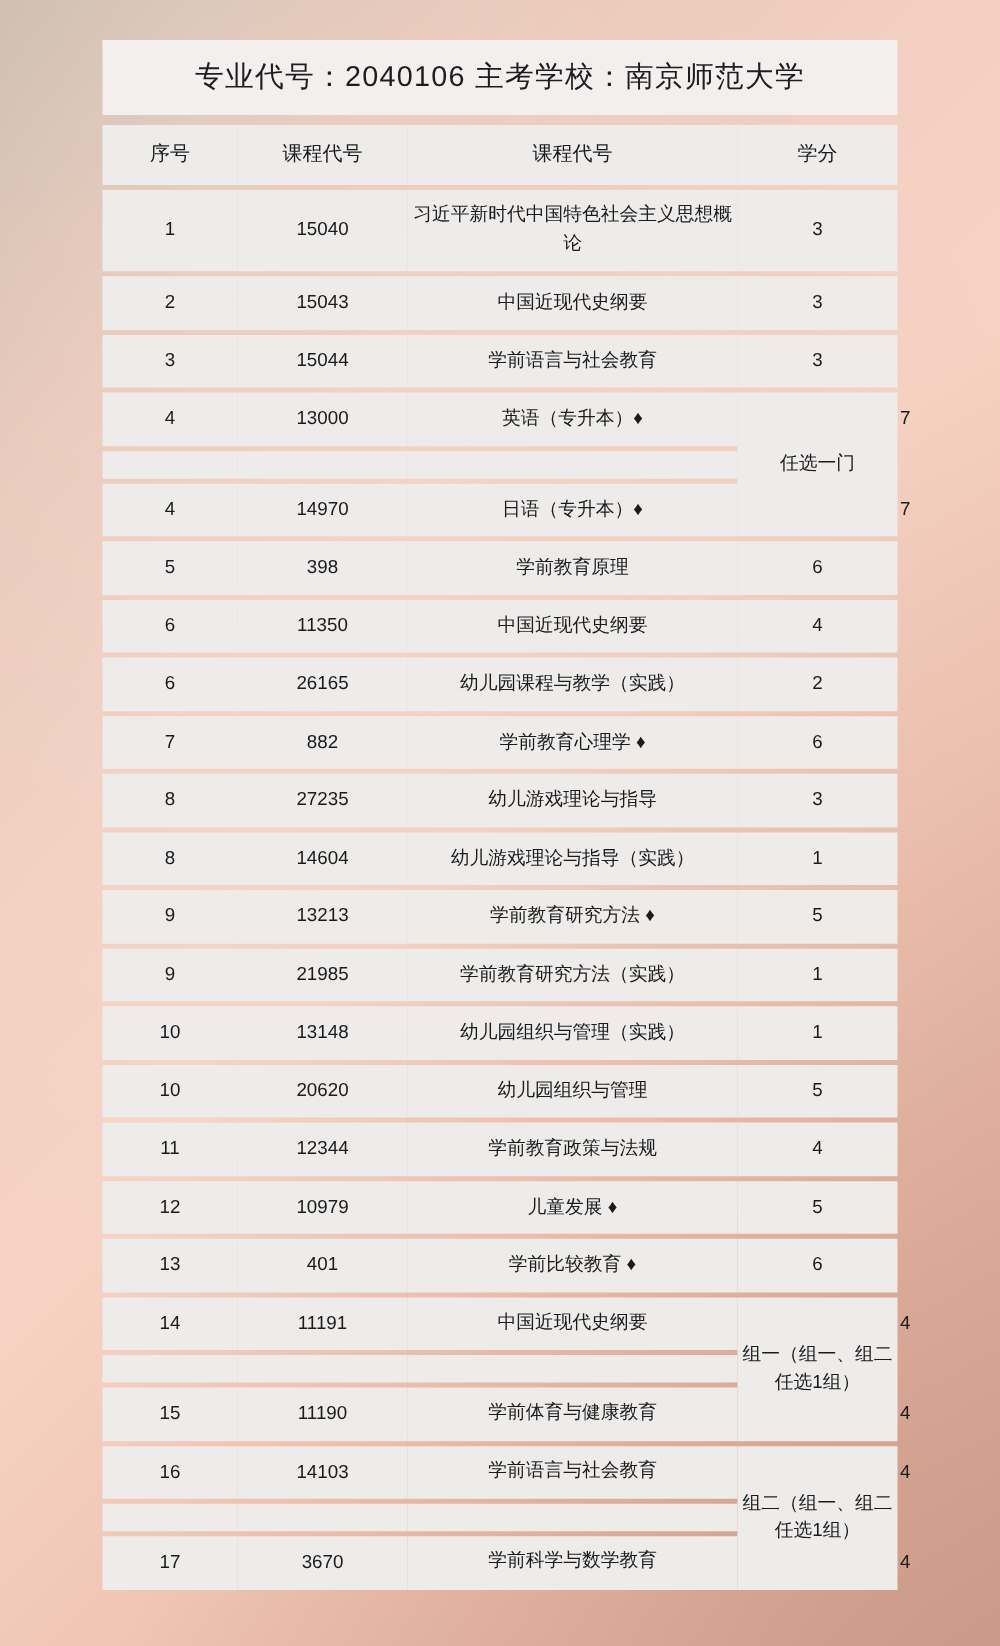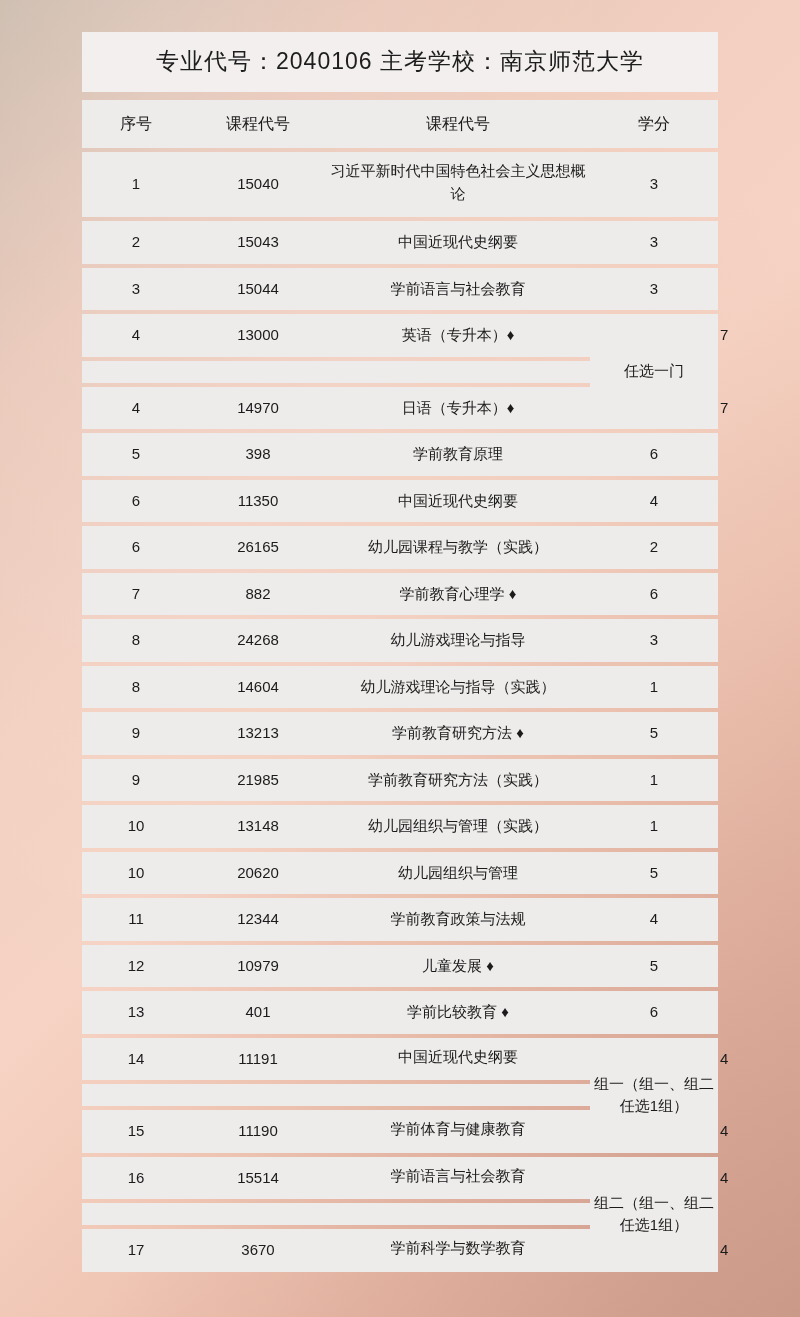--- a/index.html
+++ b/index.html
@@ -167,21 +167,21 @@
         <td>2</td>
       </tr>
       <tr>
         <td>7</td>
         <td>882</td>
         <td>学前教育心理学 ♦</td>
         <td>6</td>
       </tr>
       <tr>
         <td>8</td>
-        <td>24268</td>
+        <td>27235</td>
         <td>幼儿游戏理论与指导</td>
         <td>3</td>
       </tr>
       <tr>
         <td>8</td>
         <td>14604</td>
         <td>幼儿游戏理论与指导（实践）</td>
         <td>1</td>
       </tr>
       <tr>
@@ -242,21 +242,21 @@
       </tr>
       <tr class="pair-wrap">
         <td>15</td>
         <td>11190</td>
         <td class="two-line">学前体育与健康教育</td>
         <td>4</td>
       </tr>
 
       <tr class="pair-wrap">
         <td>16</td>
-        <td>15514</td>
+        <td>14103</td>
         <td class="two-line" style="width:150px">学前语言与社会教育</td>
         <td class="merge-note" rowspan="3" style="width:114px">组二（组一、组二任选1组）</td>
         <td>4</td>
       </tr>
       <tr class="row-gap">
         <td></td>
           <td></td>
           <td></td>
           <td></td>
       </tr>

